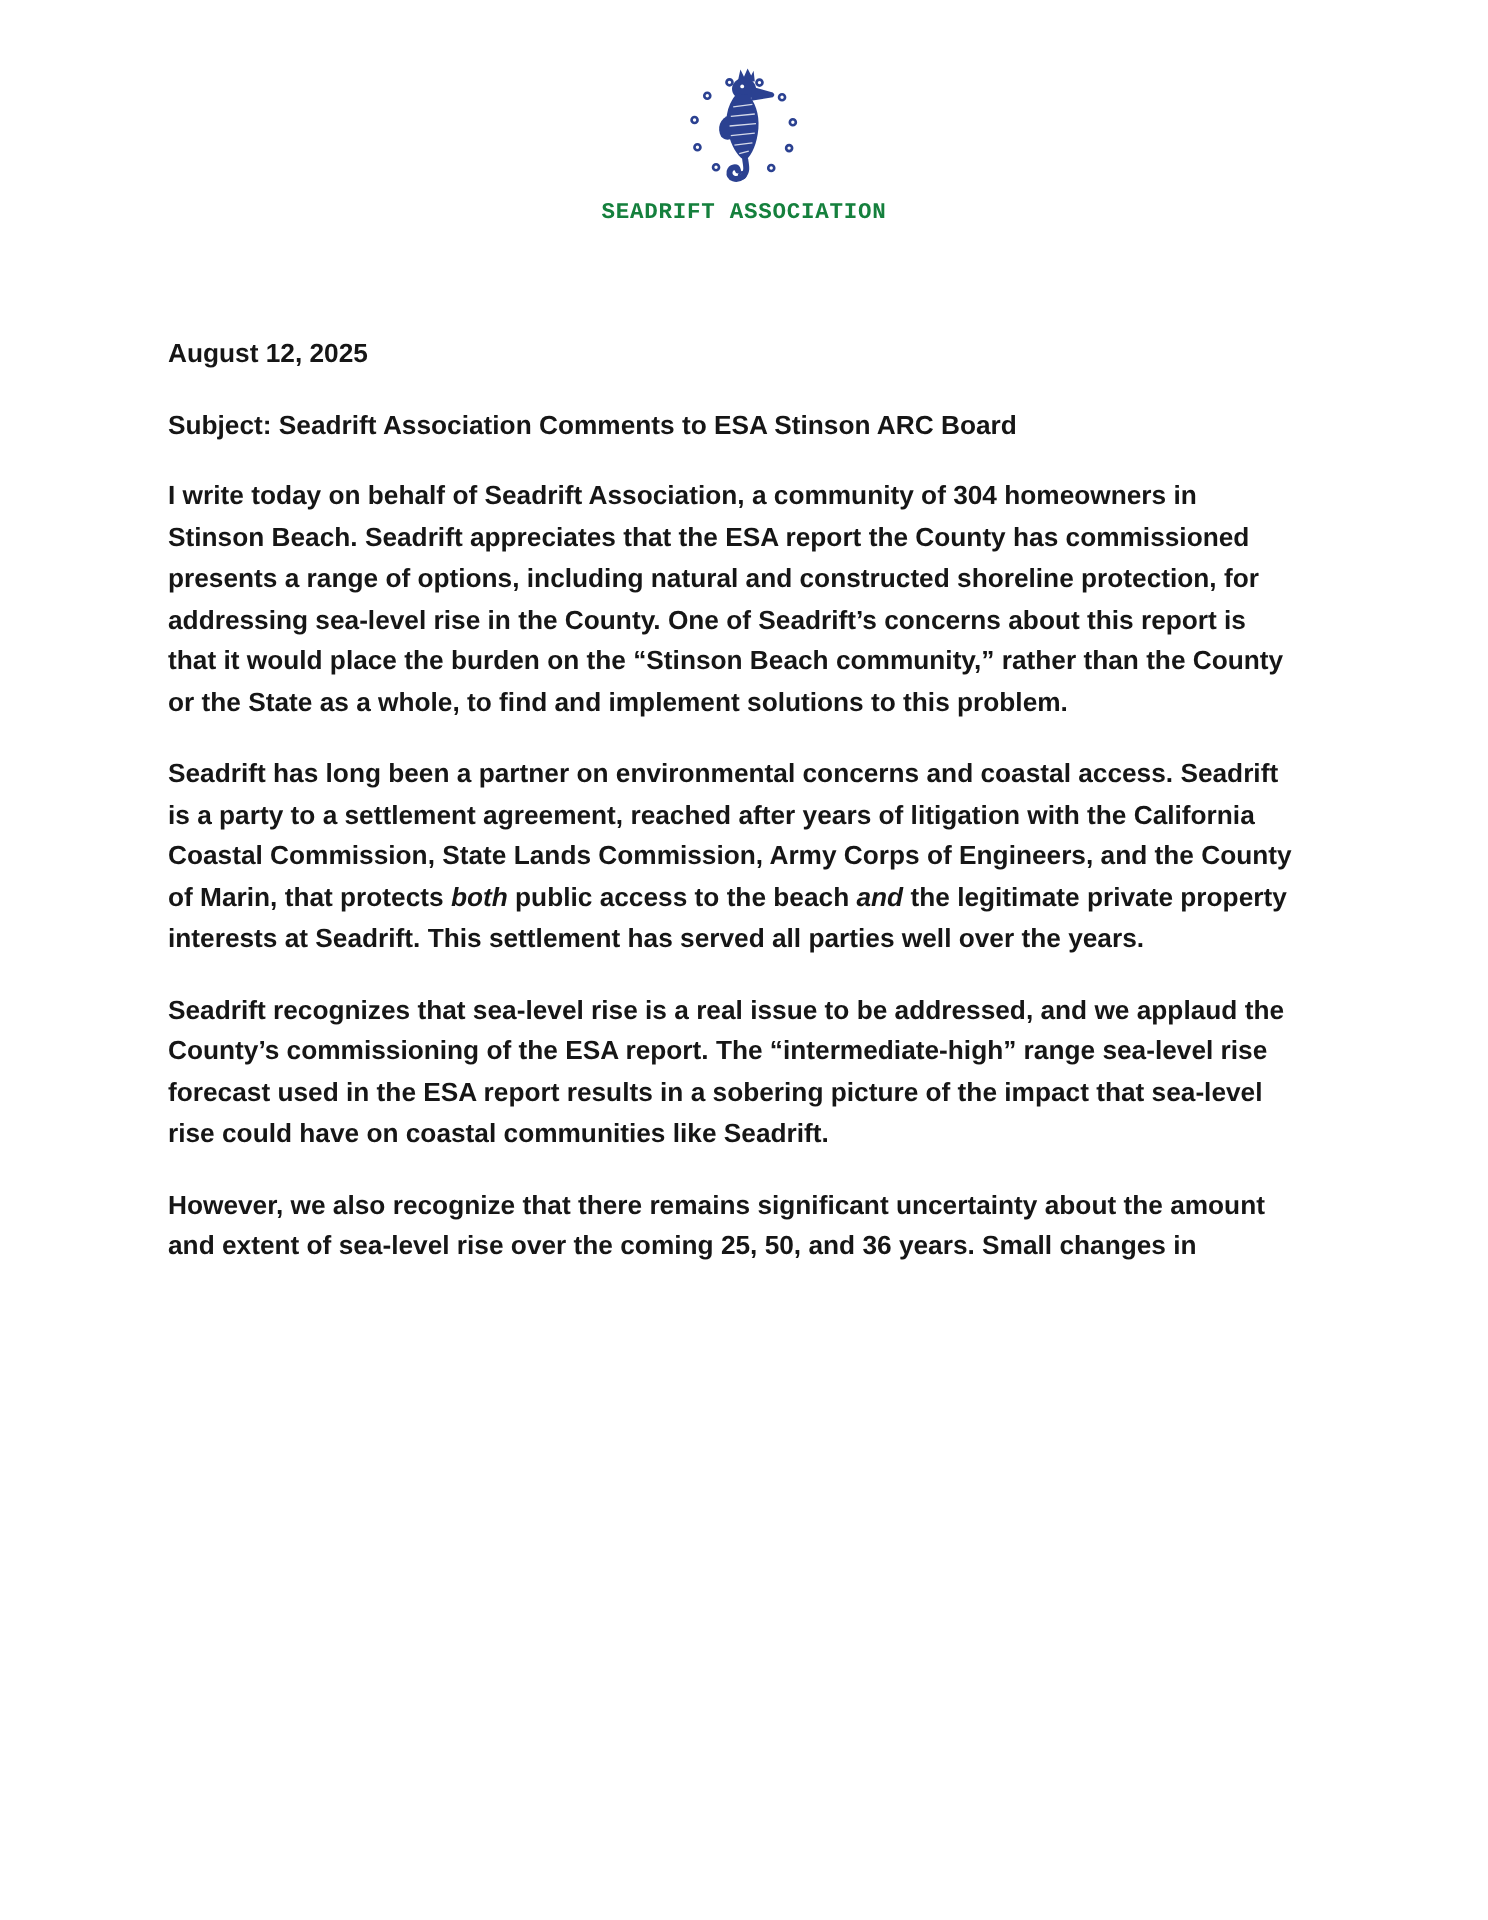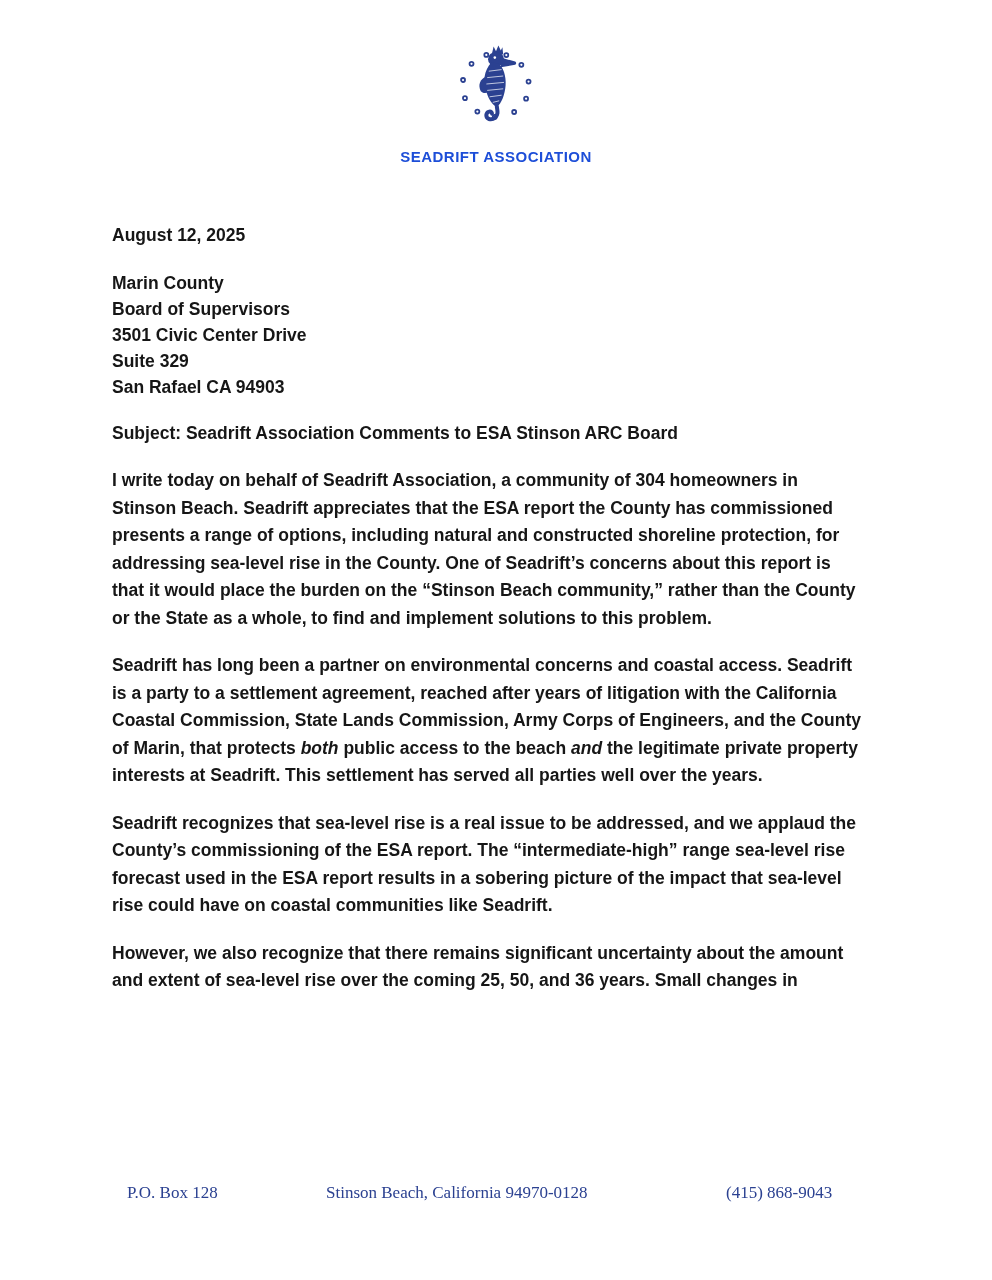--- a/index.html
+++ b/index.html
@@ -17,26 +17,26 @@
   
   .letterhead {
     position: absolute;
     top: 44px;
     left: 0;
     width: 100%;
     text-align: center;
   }
   .logo-wrap { display: inline-block; }
   .org-name {
-    margin-top: 20px;
-    font-family: Liberation Sans, sans-serif;
+    margin-top: 4px;
+    font-family: Liberation Mono, monospace;
     font-weight: 700;
     font-size: 15px;
     letter-spacing: 0.5px;
-    color: #1d4ed8;
+    color: #15803d;
   }
   
   .content {
     position: absolute;
     top: 222px;
     left: 112px;
     width: 768px;
     font-size: 17.5px;
     line-height: 27.5px;
   }
@@ -109,40 +109,28 @@
         </g>
       </svg>
       <div class="org-name">SEADRIFT ASSOCIATION</div>
     </div>
   </header>
 
   <main class="content">
 
     <p class="block">August 12, 2025</p>
 
-    <div class="block address-block">
-      <div>Marin County</div>
-      <div>Board of Supervisors</div>
-      <div>3501 Civic Center Drive</div>
-      <div>Suite 329</div>
-      <div>San Rafael CA 94903</div>
-    </div>
 
     <p class="block subject-line">Subject: Seadrift Association Comments to ESA Stinson ARC Board</p>
 
 
     <p class="block">I write today on behalf of Seadrift Association, a community of 304 homeowners in Stinson Beach. Seadrift appreciates that the ESA report the County has commissioned presents a range of options, including natural and constructed shoreline protection, for addressing sea-level rise in the County. One of Seadrift’s concerns about this report is that it would place the burden on the “Stinson Beach community,” rather than the County or the State as a whole, to find and implement solutions to this problem.</p>
 
     <p class="block"><span>Seadrift has long been a partner on environmental concerns and coastal access. Seadrift is a party to a settlement agreement, reached after years of litigation with the California Coastal Commission, State Lands Commission, Army Corps of Engineers, and the County of Marin, that protects </span><em>both</em><span> public access to the beach </span><em>and</em><span> the legitimate private property interests at Seadrift. This settlement has served all parties well over the years.</span></p>
 
     <p class="block">Seadrift recognizes that sea-level rise is a real issue to be addressed, and we applaud the County’s commissioning of the ESA report. The “intermediate-high” range sea-level rise forecast used in the ESA report results in a sobering picture of the impact that sea-level rise could have on coastal communities like Seadrift.</p>
 
     <p class="block">However, we also recognize that there remains significant uncertainty about the amount and extent of sea-level rise over the coming 25, 50, and 36 years. Small changes in</p>
 
   </main>
 
-  <footer class="page-footer">
-    <span class="footer-po">P.O. Box 128</span>
-    <span class="footer-addr">Stinson Beach, California 94970-0128</span>
-    <span class="footer-phone">(415) 868-9043</span>
-  </footer>
 
 </div>
 
 </body></html>

